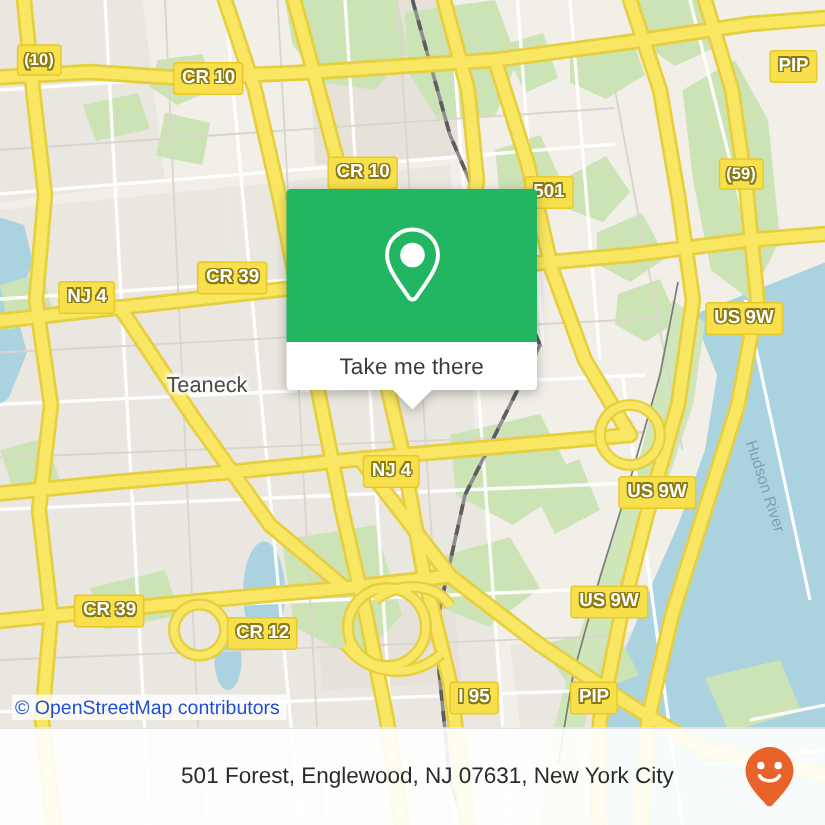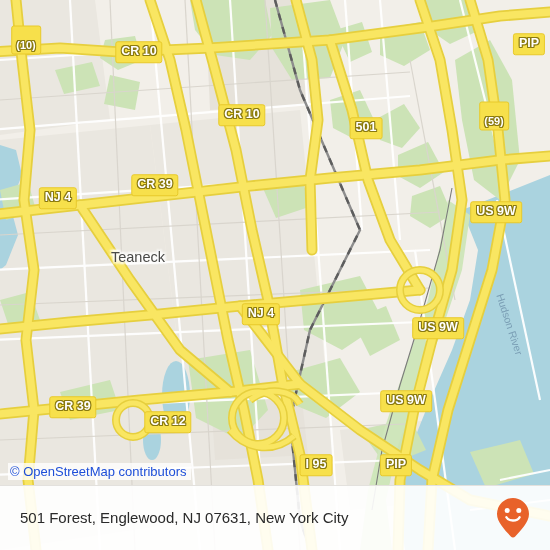--- a/index.html
+++ b/index.html
@@ -45,21 +45,21 @@
     padding: 3px 5px 4px 5px;
     white-space: nowrap;
     text-shadow:
       -1px -1px 0 #8a7a10, 1px -1px 0 #8a7a10,
       -1px  1px 0 #8a7a10, 1px  1px 0 #8a7a10,
        0   -1px 0 #8a7a10, 0    1px 0 #8a7a10,
       -1px  0   0 #8a7a10, 1px  0   0 #8a7a10;
     transform: translate(-50%, -50%);
     z-index: 6;
   }
-  .shield.small { font-size: 11px; padding: 13px 4px 3px 4px; }
+  .shield.small { font-size: 11px; padding: 5px 4px 3px 4px; }
 
   
   .place-label {
     position: absolute;
     transform: translate(-50%, -50%);
     font-family: "Liberation Sans", sans-serif;
     font-size: 14.5px;
     color: #4a4a48;
     white-space: nowrap;
     z-index: 6;
@@ -146,20 +146,21 @@
     position: absolute;
     left: 0;
     bottom: 0;
     width: 550px;
     height: 65px;
     background: rgba(255,255,255,0.90);
     display: flex;
     align-items: center;
     z-index: 30;
     box-sizing: border-box;
+    justify-content: center;
   }
   .footer-divider {
     position: absolute;
     left: 0; top: 0;
     width: 550px;
     height: 1px;
     background: #e3e1dd;
   }
   .footer-address {
     font-family: "Liberation Sans", sans-serif;
@@ -346,34 +347,46 @@
         <div class="shield" style="left: 366px; top: 128px;">501</div>
         <div class="shield" style="left: 529px; top: 44px;">PIP</div>
         <div class="shield small" style="left: 494px; top: 116px;">(59)</div>
         <div class="shield" style="left: 58px; top: 198px;">NJ 4</div>
         <div class="shield" style="left: 155px; top: 185px;">CR 39</div>
         <div class="shield" style="left: 496px; top: 212px;">US 9W</div>
         <div class="shield" style="left: 261px; top: 314px;">NJ 4</div>
         <div class="shield" style="left: 438px; top: 328px;">US 9W</div>
         <div class="shield" style="left: 73px; top: 407px;">CR 39</div>
         <div class="shield" style="left: 406px; top: 401px;">US 9W</div>
-        <div class="shield" style="left: 168px; top: 422px;">CR 12</div>
+        <div class="shield" style="left: 175px; top: 422px;">CR 12</div>
         <div class="shield" style="left: 304px; top: 465px; margin-left: 12px;">I 95</div>
         <div class="shield" style="left: 396px; top: 465px;">PIP</div>
       </div>
     <div id="place-host">
         <div class="place-label" style="left: 118px; top: 257px; margin-left: 20px;">Teaneck</div>
       </div>
     <div id="water-host">
         <div class="water-label" style="left: 500px; top: 288px; transform: rotate(72deg);">Hudson River</div>
       </div>
   </div>
 
   <div class="attribution">© OpenStreetMap contributors</div>
 
+  <div class="popup">
+    <div class="popup-body">
+      <svg class="pin-icon" width="46" height="56" viewBox="0 0 46 56">
+        <path d="M23 4 C13.6 4 6 11.6 6 21 C6 30 14 39.5 20.6 49.4 C21.8 51.2 24.2 51.2 25.4 49.4 C32 39.5 40 30 40 21 C40 11.6 32.4 4 23 4 Z" fill="none" stroke="#ffffff" stroke-width="2.6"></path>
+        <circle cx="23" cy="21" r="8.2" fill="#ffffff"></circle>
+      </svg>
+    </div>
+    <div class="popup-action">
+      <span>Take me there</span>
+    </div>
+    <div class="popup-tail"></div>
+  </div>
 
   <div class="footer">
     <div class="footer-divider"></div>
     <div class="footer-address">501 Forest, Englewood, NJ 07631, New York City</div>
     <div class="brand">
       <svg class="brand-pin" width="34" height="42" viewBox="0 0 34 42">
         <path d="M17 1 C8.2 1 1 8.2 1 17 C1 25.4 9.6 33.6 14.8 39.5 C16 40.9 18 40.9 19.2 39.5 C24.4 33.6 33 25.4 33 17 C33 8.2 25.8 1 17 1 Z" fill="#e8622a"></path>
         <circle cx="11.2" cy="13.4" r="2.5" fill="#ffffff"></circle>
         <circle cx="22.8" cy="13.4" r="2.5" fill="#ffffff"></circle>
         <path d="M10.4 20.2 C12.8 24.6 21.2 24.6 23.6 20.2" fill="none" stroke="#ffffff" stroke-width="2.4" stroke-linecap="round"></path>

